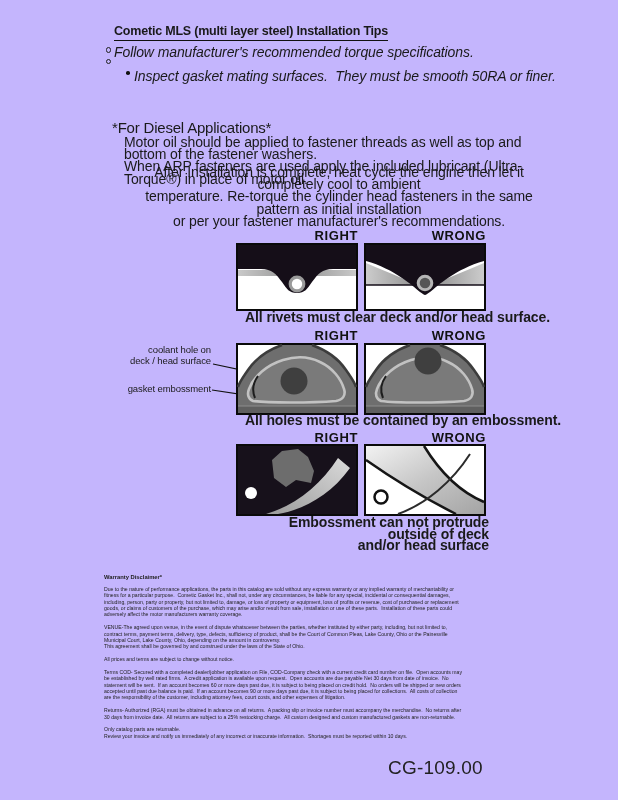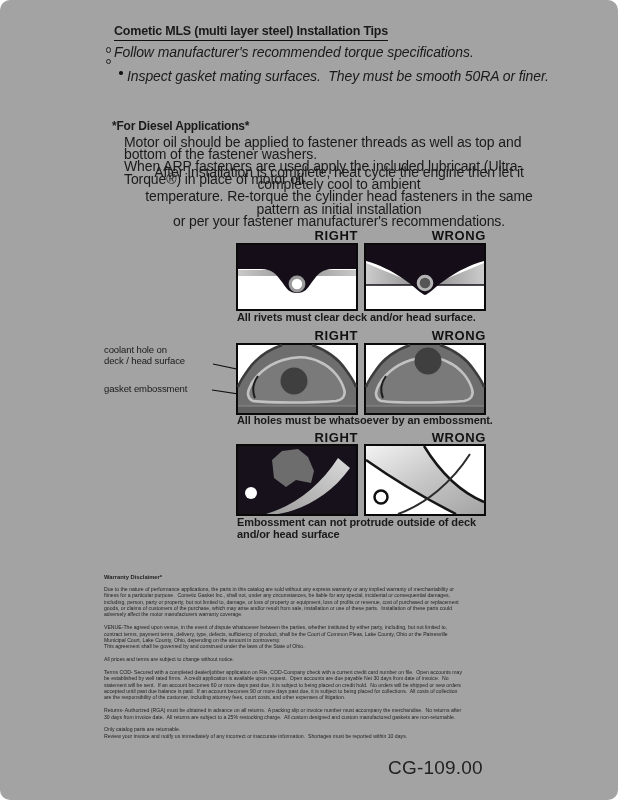--- a/index.html
+++ b/index.html
@@ -1,38 +1,38 @@
 <!DOCTYPE html>
 <html><head>
 <meta charset="utf-8">
 <style>
   html,body{margin:0;padding:0;background:#ffffff;}
   .page{
-    position:relative;width:618px;height:800px;background:#a3a3a3;overflow:hidden;
-    font-family:"Liberation Sans","DejaVu Sans",sans-serif;color:#1a1a1a;border-radius:10px;
+    position:relative;width:618px;height:800px;background:#c4b5fd;overflow:hidden;
+    font-family:"Liberation Sans","DejaVu Sans",sans-serif;color:#1a1a1a;
   }
   .abs{position:absolute;}
   .pre{white-space:pre-wrap;}
   .title{
     left:114px;top:24px;font-size:12.5px;font-weight:bold;letter-spacing:-0.2px;
     border-bottom:1.8px solid #111;padding-bottom:2px;
   }
   .bullets{left:106px;top:44px;font-size:14px;letter-spacing:-0.1px;font-style:italic;}
   .b-row{display:flex;align-items:flex-start;height:11.9px;}
-  .b-row.sub{margin-left:13px;}
+  .b-row.sub{margin-left:20px;}
   .marker{width:8px;flex:0 0 8px;display:flex;justify-content:flex-start;}
   .dot-open{width:3.4px;height:3.4px;border:1px solid #222;border-radius:50%;margin-top:3.2px;}
   .dot-fill{width:3.6px;height:3.6px;background:#111;border-radius:50%;margin-top:3.4px;}
   .b-text{white-space:pre;}
-  .sec-head{left:112px;top:119px;font-size:12px;font-weight:bold;letter-spacing:-0.2px;}
+  .sec-head{left:112px;top:119px;font-size:15px;font-weight:normal;letter-spacing:-0.2px;}
   .body-p{left:112px;font-size:14px;line-height:12.2px;letter-spacing:-0.1px;width:430px;margin-left:12px;}
   .p1{top:136px;} .p2{top:166px;text-align:center;} .p3{top:208px;}
   .dg-label{width:122px;text-align:right;font-size:13px;font-weight:600;letter-spacing:0.6px;color:#111;}
-  .cap{font-size:11px;font-weight:600;letter-spacing:-0.1px;line-height:11.5px;}
-  .ann{width:107px;font-size:9.5px;line-height:11px;letter-spacing:-0.1px;}
+  .cap{font-size:14px;font-weight:600;letter-spacing:-0.1px;line-height:11.5px;margin-left:8px;}
+  .ann{width:107px;text-align:right;font-size:9.5px;line-height:11px;letter-spacing:-0.1px;}
   .disc{left:104px;width:418px;font-size:5.15px;line-height:6.35px;color:#222;}
   .disc-h{top:574px;font-weight:bold;font-size:5.8px;}
   .disc p{margin:0 0 6.5px 0;}
   .code{left:388px;top:757px;font-size:19px;letter-spacing:0.2px;color:#222;}
   svg{display:block;}
 </style>
 </head>
 <body>
 
 <div class="page">
@@ -141,21 +141,21 @@
       <path d="M46,2 C32,7 20,15 12,27 C8,33 4,38 2,44" stroke="#3c3c3c" stroke-width="2.5" fill="none"></path>
       <path d="M76,2 C90,7 102,15 110,27 C114,33 118,38 120,44" stroke="#3c3c3c" stroke-width="2.5" fill="none"></path>
       <rect x="2" y="63" width="118" height="7" fill="#5f5f5f"></rect>
       <line x1="2" y1="63" x2="120" y2="63" stroke="#8d8d8d" stroke-width="1"></line>
       <path d="M17,58 C12,56 11,51 13,46 C18,33 31,22 47,17 C60,13 72,13 84,19 C97,25 105,36 108,46 C110,52 107,57 100,58 C75,60 32,60 17,58 Z" fill="#7a7a7a" stroke="#c2c2c2" stroke-width="2.6"></path>
       <path d="M19,55 C16,48 17,40 22,33" stroke="#1d1d1d" stroke-width="2" fill="none"></path>
       <circle cx="64" cy="18" r="13.5" fill="#3f3f3f"></circle>
     </svg>
   </div>
 
-  <div class="abs cap" style="left:237px;top:415px;">All holes must be whatsoever by an embossment.</div>
+  <div class="abs cap" style="left:237px;top:415px;">All holes must be contained by an embossment.</div>
 
   <div class="abs dg-label" style="left:236px;top:430px;">RIGHT</div>
   <div class="abs dg-label" style="left:364px;top:430px;">WRONG</div>
 
   <div class="abs" style="left:236px;top:444px;">
     <svg width="122" height="72" viewBox="0 0 122 72">
       <rect x="1" y="1" width="120" height="70" fill="#17111b" stroke="#0a0a0a" stroke-width="2"></rect>
       <linearGradient id="g3r" x1="0" y1="1" x2="1" y2="0">
         <stop offset="0" stop-color="#9b9b9b"></stop>
           <stop offset="1" stop-color="#dadada"></stop>
@@ -175,21 +175,21 @@
           <stop offset="1" stop-color="#a4a4a4"></stop>
       </linearGradient>
       <path d="M2,2 H60 C76,28 96,48 120,58 V70 H92 C56,52 22,30 2,16 Z" fill="url(#g3w)"></path>
       <path d="M60,2 C76,28 96,48 120,58" stroke="#161616" stroke-width="2.5" fill="none"></path>
       <path d="M2,16 C22,30 56,52 92,70" stroke="#161616" stroke-width="2.5" fill="none"></path>
       <path d="M34,70 C62,60 88,38 106,10" stroke="#2b2b2b" stroke-width="2" fill="none"></path>
       <circle cx="17" cy="53" r="6.5" fill="#ffffff" stroke="#111111" stroke-width="2.5"></circle>
     </svg>
   </div>
 
-  <div class="abs cap pre" style="left:237px;top:517px;width:250px;">Embossment can not protrude outside of deck
+  <div class="abs cap pre" style="left:231px;top:517px;width:250px;text-align:right;">Embossment can not protrude outside of deck
 and/or head surface</div>
 
   <div class="abs disc disc-h">Warranty Disclaimer*</div>
   <div class="abs disc" style="top:586px;">
     <p class="pre">Due to the nature of performance applications, the parts in this catalog are sold without any express warranty or any implied warranty of merchantability or
 fitness for a particular purpose.  Cometic Gasket Inc., shall not, under any circumstances, be liable for any special, incidental or consequential damages,
 including, person, party or property, but not limited to, damage, or loss of property or equipment, loss of profits or revenue, cost of purchased or replacement
 goods, or claims of customers of the purchase, which may arise and/or result from sale, installation or use of these parts.  Installation of these parts could
 adversely affect the motor manufacturers warranty coverage.</p>
     <p class="pre">VENUE-The agreed upon venue, in the event of dispute whatsoever between the parties, whether instituted by either party, including, but not limited to,

